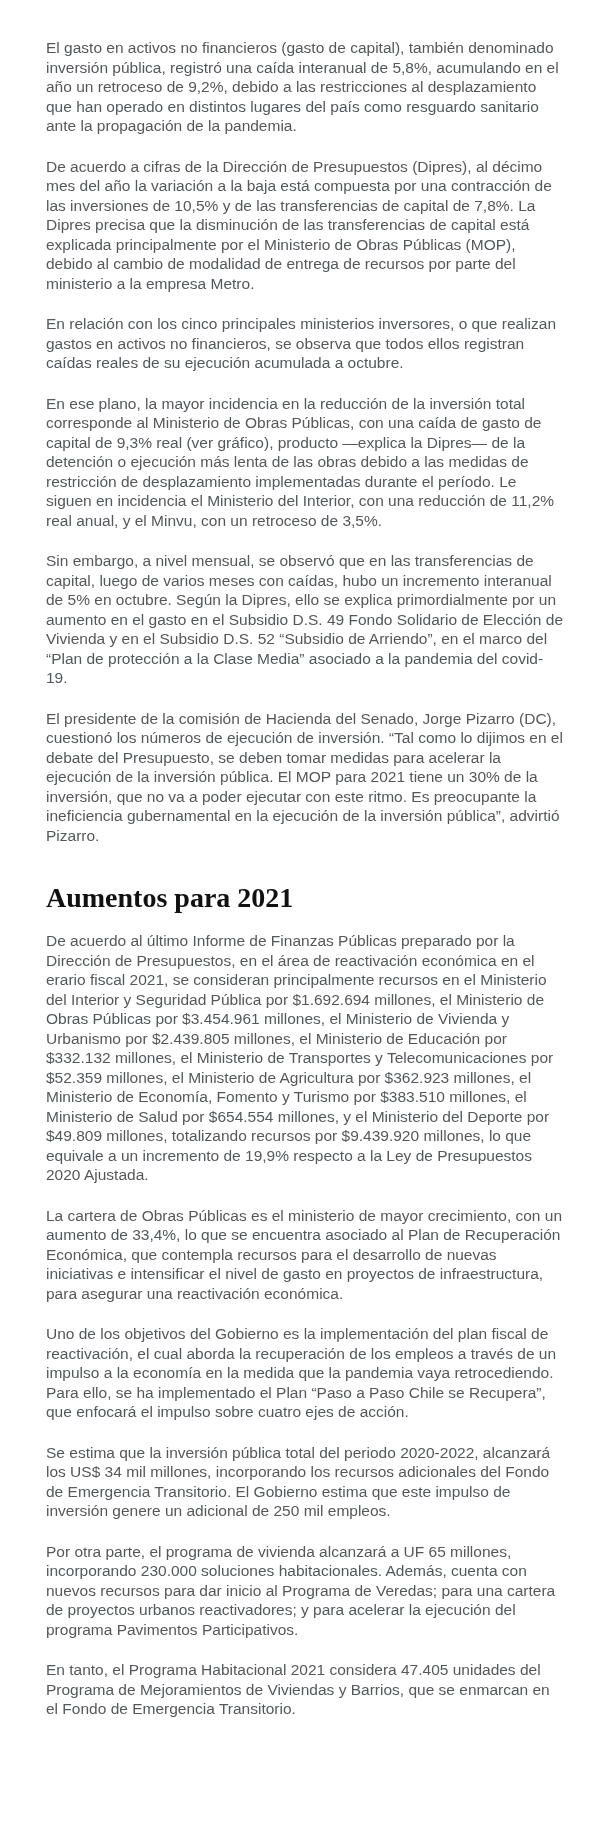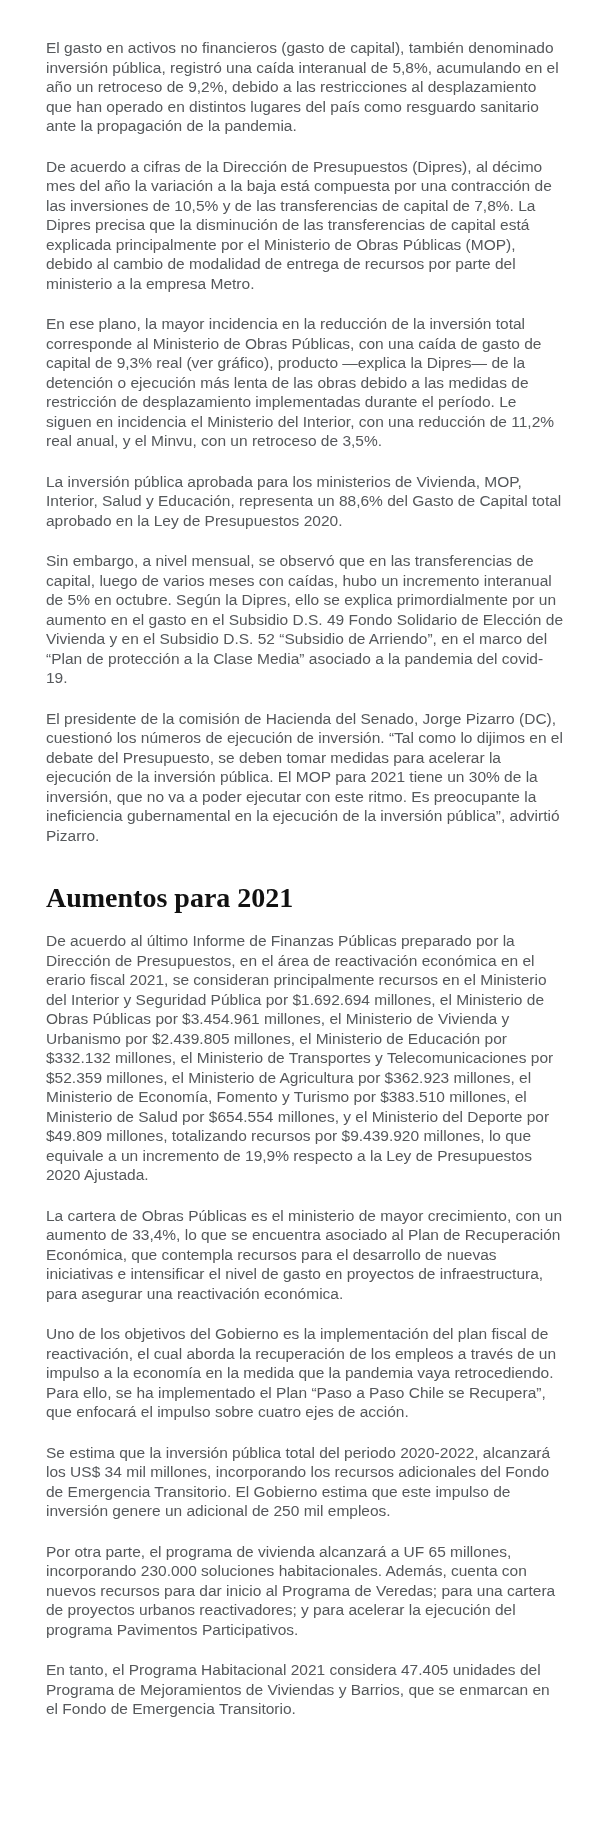--- a/index.html
+++ b/index.html
@@ -28,22 +28,22 @@
     color: #111111;
     margin: 36px 0 16px 0;
   }
 </style>
 </head>
 <body>
 
 <article class="article-body">
   <p>El gasto en activos no financieros (gasto de capital), también denominado inversión pública, registró una caída interanual de 5,8%, acumulando en el año un retroceso de 9,2%, debido a las restricciones al desplazamiento que han operado en distintos lugares del país como resguardo sanitario ante la propagación de la pandemia.</p>
   <p>De acuerdo a cifras de la Dirección de Presupuestos (Dipres), al décimo mes del año la variación a la baja está compuesta por una contracción de las inversiones de 10,5% y de las transferencias de capital de 7,8%. La Dipres precisa que la disminución de las transferencias de capital está explicada principalmente por el Ministerio de Obras Públicas (MOP), debido al cambio de modalidad de entrega de recursos por parte del ministerio a la empresa Metro.</p>
+  <p>En relación con los cinco principales ministerios inversores, o que realizan gastos en activos no financieros, se observa que todos ellos registran caídas reales de su ejecución acumulada a octubre.</p>
   <p>En ese plano, la mayor incidencia en la reducción de la inversión total corresponde al Ministerio de Obras Públicas, con una caída de gasto de capital de 9,3% real (ver gráfico), producto —explica la Dipres— de la detención o ejecución más lenta de las obras debido a las medidas de restricción de desplazamiento implementadas durante el período. Le siguen en incidencia el Ministerio del Interior, con una reducción de 11,2% real anual, y el Minvu, con un retroceso de 3,5%.</p>
-  <p>La inversión pública aprobada para los ministerios de Vivienda, MOP, Interior, Salud y Educación, representa un 88,6% del Gasto de Capital total aprobado en la Ley de Presupuestos 2020.</p>
   <p>Sin embargo, a nivel mensual, se observó que en las transferencias de capital, luego de varios meses con caídas, hubo un incremento interanual de 5% en octubre. Según la Dipres, ello se explica primordialmente por un aumento en el gasto en el Subsidio D.S. 49 Fondo Solidario de Elección de Vivienda y en el Subsidio D.S. 52 “Subsidio de Arriendo”, en el marco del “Plan de protección a la Clase Media” asociado a la pandemia del covid-19.</p>
   <p>El presidente de la comisión de Hacienda del Senado, Jorge Pizarro (DC), cuestionó los números de ejecución de inversión. “Tal como lo dijimos en el debate del Presupuesto, se deben tomar medidas para acelerar la ejecución de la inversión pública. El MOP para 2021 tiene un 30% de la inversión, que no va a poder ejecutar con este ritmo. Es preocupante la ineficiencia gubernamental en la ejecución de la inversión pública”, advirtió Pizarro.</p>
 
   <h2 class="section-heading">Aumentos para 2021</h2>
 
   <p>De acuerdo al último Informe de Finanzas Públicas preparado por la Dirección de Presupuestos, en el área de reactivación económica en el erario fiscal 2021, se consideran principalmente recursos en el Ministerio del Interior y Seguridad Pública por $1.692.694 millones, el Ministerio de Obras Públicas por $3.454.961 millones, el Ministerio de Vivienda y Urbanismo por $2.439.805 millones, el Ministerio de Educación por $332.132 millones, el Ministerio de Transportes y Telecomunicaciones por $52.359 millones, el Ministerio de Agricultura por $362.923 millones, el Ministerio de Economía, Fomento y Turismo por $383.510 millones, el Ministerio de Salud por $654.554 millones, y el Ministerio del Deporte por $49.809 millones, totalizando recursos por $9.439.920 millones, lo que equivale a un incremento de 19,9% respecto a la Ley de Presupuestos 2020 Ajustada.</p>
   <p>La cartera de Obras Públicas es el ministerio de mayor crecimiento, con un aumento de 33,4%, lo que se encuentra asociado al Plan de Recuperación Económica, que contempla recursos para el desarrollo de nuevas iniciativas e intensificar el nivel de gasto en proyectos de infraestructura, para asegurar una reactivación económica.</p>
   <p>Uno de los objetivos del Gobierno es la implementación del plan fiscal de reactivación, el cual aborda la recuperación de los empleos a través de un impulso a la economía en la medida que la pandemia vaya retrocediendo. Para ello, se ha implementado el Plan “Paso a Paso Chile se Recupera”, que enfocará el impulso sobre cuatro ejes de acción.</p>
   <p>Se estima que la inversión pública total del periodo 2020-2022, alcanzará los US$ 34 mil millones, incorporando los recursos adicionales del Fondo de Emergencia Transitorio. El Gobierno estima que este impulso de inversión genere un adicional de 250 mil empleos.</p>
   <p>Por otra parte, el programa de vivienda alcanzará a UF 65 millones, incorporando 230.000 soluciones habitacionales. Además, cuenta con nuevos recursos para dar inicio al Programa de Veredas; para una cartera de proyectos urbanos reactivadores; y para acelerar la ejecución del programa Pavimentos Participativos.</p>

